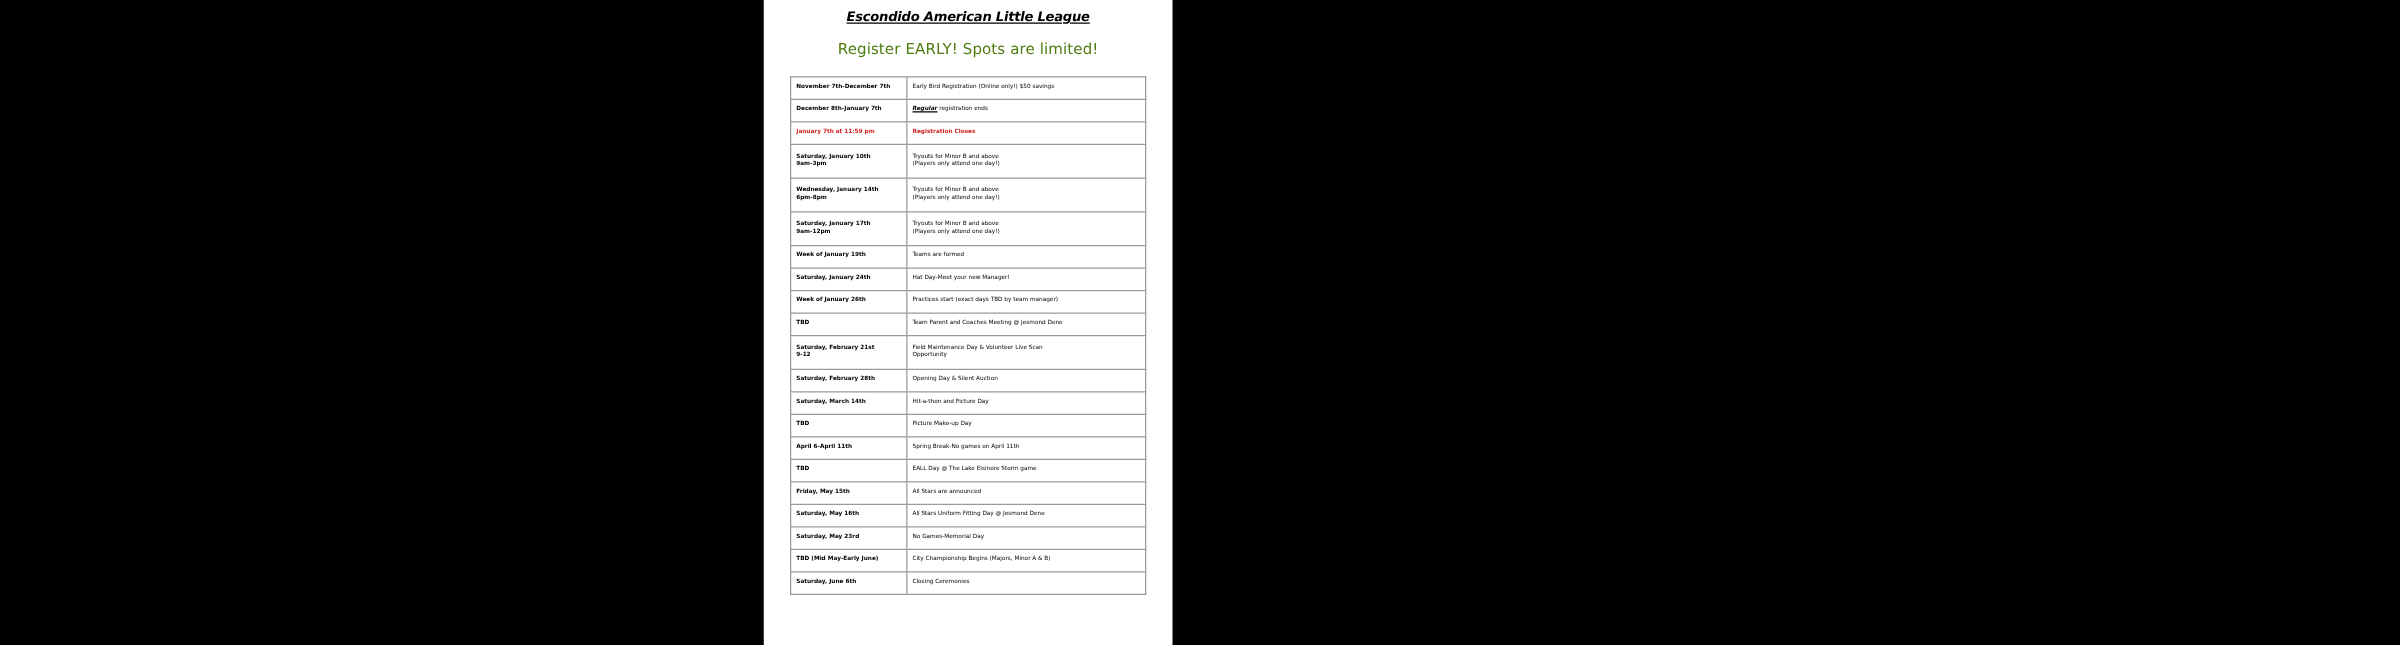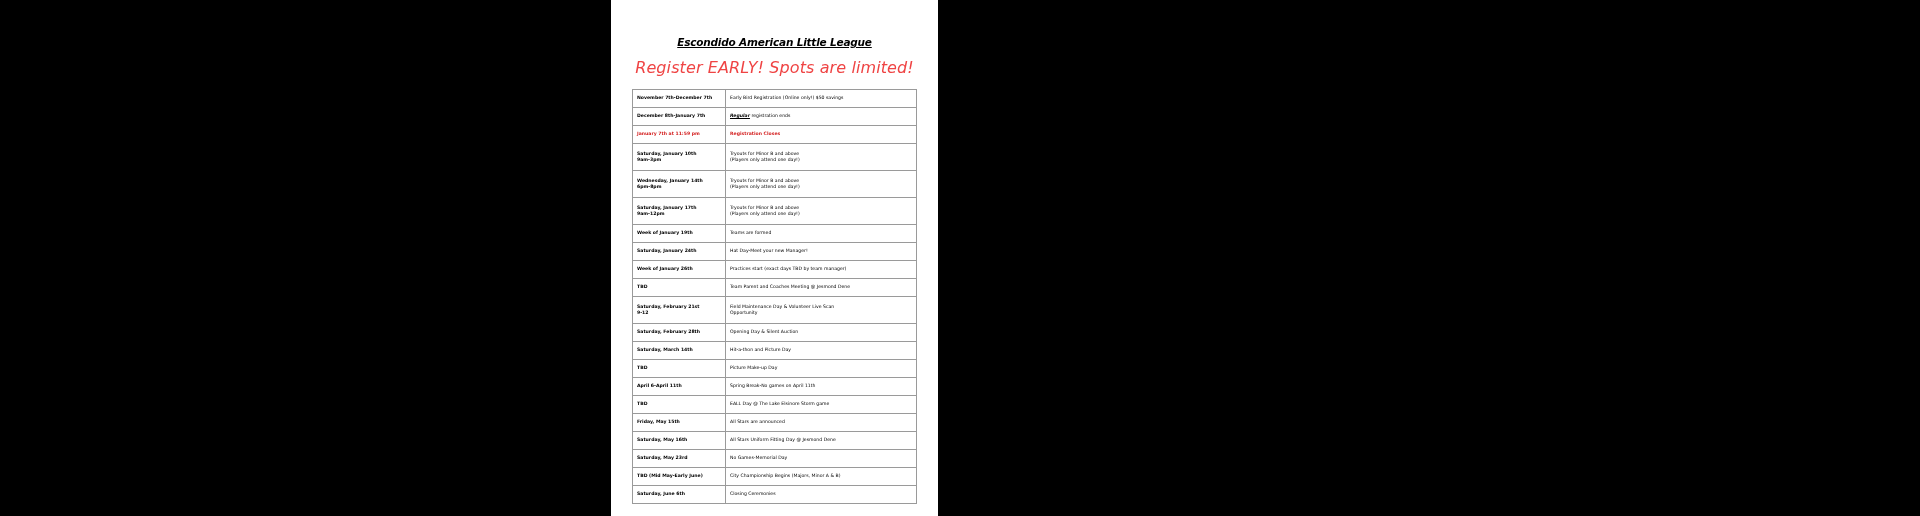--- a/index.html
+++ b/index.html
@@ -23,21 +23,20 @@
     position: absolute;
     left: 611px;
     top: 0;
     width: 327px;
     height: 516px;
     background: #ffffff;
   }
 
   .page-inner {
     padding: 3px 0 0 0;
-    margin-top: 28px;
   }
 
   
   .heading-block {
     text-align: center;
   }
 
   .title-line {
     font-family: "DejaVu Sans", sans-serif;
     font-weight: bold;
@@ -54,25 +53,24 @@
   }
 
   .title-2 {
     font-size: 10.5px;
     line-height: 14px;
     margin-top: 11px;
   }
 
   .title-3 {
     font-family: "DejaVu Sans", sans-serif;
-    font-style: italic;
     font-weight: normal;
-    font-size: 16px;
+    font-size: 12px;
     line-height: 17px;
-    color: #ef4444;
+    color: #4d7c0f;
     margin-top: 10px;
     letter-spacing: 0.1px;
   }
 
   
   #schedule-wrap {
     margin-top: 13px;
     display: flex;
     justify-content: center;
   }

